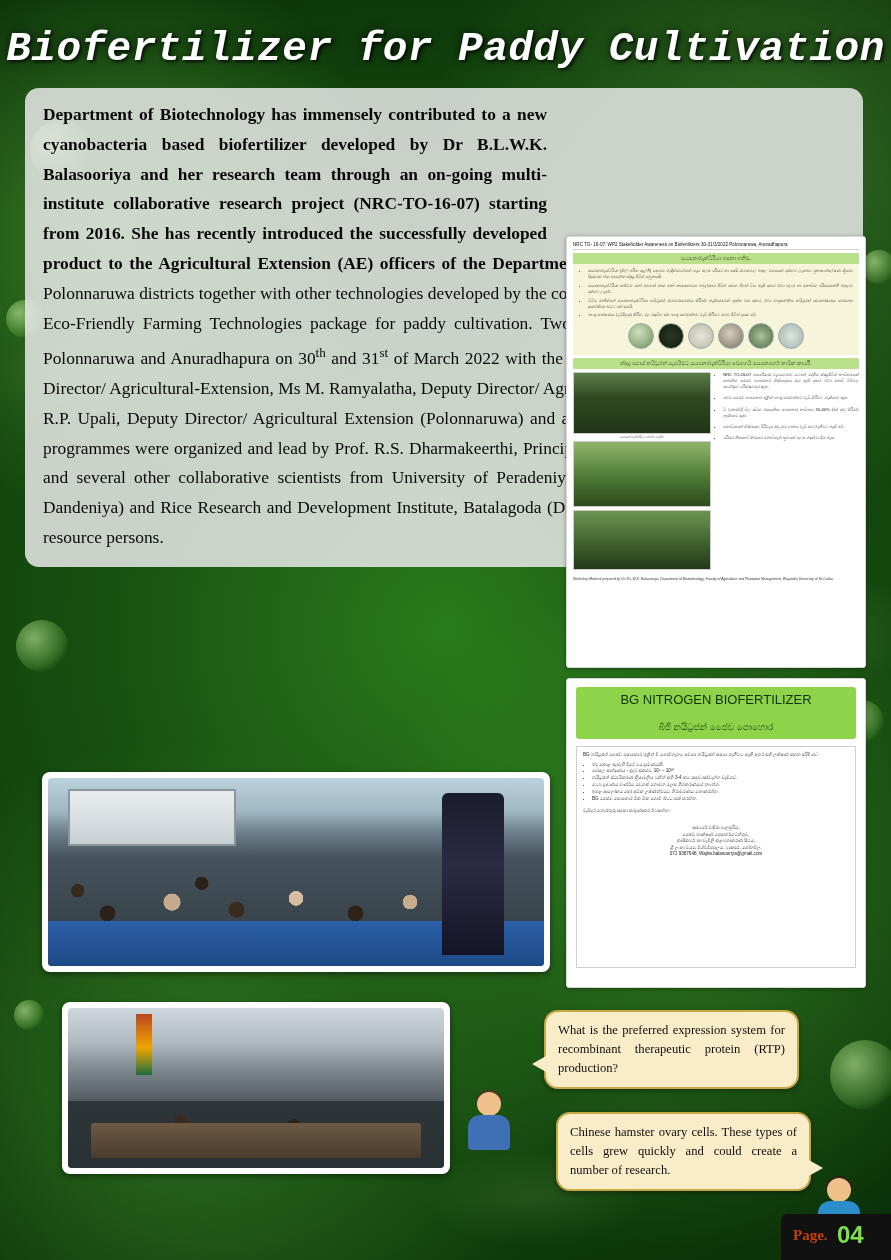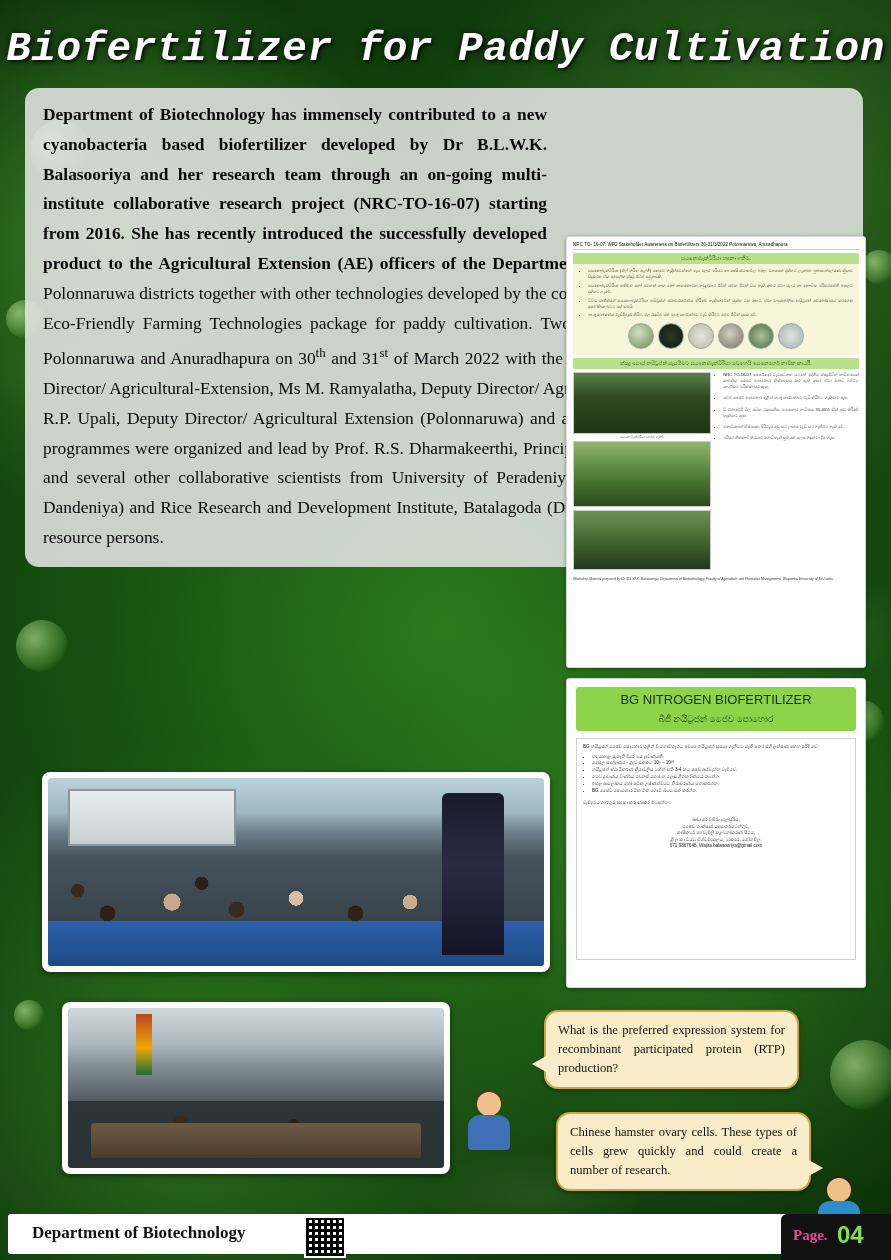--- a/index.html
+++ b/index.html
@@ -208,21 +208,21 @@
   }
   .leaf-title {
     background: #8dd44a;
     border-radius: 3px;
     text-align: center;
     padding: 5px 0 6px;
     color: #12320a;
     font-family: "Liberation Sans", sans-serif;
   }
   .leaf-title .l1 { font-size: 13px; display: block; }
-  .leaf-title .l2 { font-size: 9px; display: block; margin-top: 7px; }
+  .leaf-title .l2 { font-size: 9px; display: block; margin-top: 15px; }
   .leaf-box {
     border: 1px solid #cfcfcf;
     margin-top: 7px;
     padding: 5px 6px;
     height: 222px;
   }
   .leaf-box p {
     margin: 0 0 3px 0;
     font-size: 4.6px;
     line-height: 6.6px;
@@ -430,21 +430,21 @@
     right: 0; bottom: 0;
     width: 110px; height: 46px;
     background: #111;
     border-radius: 6px 0 0 0;
   }
   .page-label {
     position: absolute;
     left: 12px; top: 13px;
     font-family: "Liberation Serif", serif;
     font-size: 15px;
-    color: #ec4899;
+    color: #c2410c;
     font-weight: bold;
   }
   .page-num {
     position: absolute;
     left: 56px; top: 7px;
     font-family: "Liberation Sans", sans-serif;
     font-size: 24px;
     font-weight: bold;
     color: #7ee04a;
   }
@@ -552,31 +552,27 @@
     <div class="p2-flag"></div>
     <div class="p2-table"></div>
   </div>
 </div>
 
 <div class="avatar avatar-q">
   <div class="hair"></div>
   <div class="head"></div>
   <div class="body"></div>
 </div>
-<div class="bubble bubble-q">What is the preferred expression system for recombinant participated protein (RTP) production?</div>
+<div class="bubble bubble-q">What is the preferred expression system for recombinant therapeutic protein (RTP) production?</div>
 
 <div class="bubble bubble-a">Chinese hamster ovary cells. These types of cells grew quickly and could create a number of research.</div>
 <div class="avatar avatar-a">
   <div class="hair"></div>
   <div class="head"></div>
   <div class="body"></div>
 </div>
 
 <div class="footer">
-  <div class="footer-left">
-    <div class="footer-dept">Department of  Biotechnology</div>
-    <div class="qr"></div>
-  </div>
   <div class="footer-right">
     <span class="page-label">Page.</span>
     <span class="page-num">04</span>
   </div>
 </div>
 
 </body></html>

